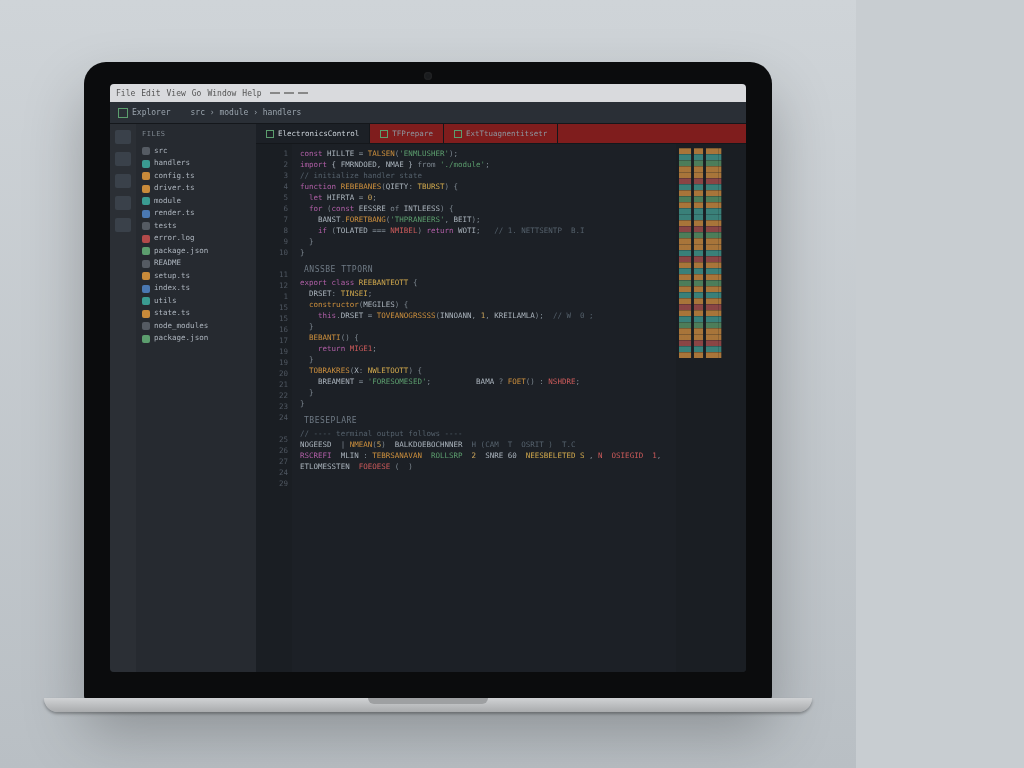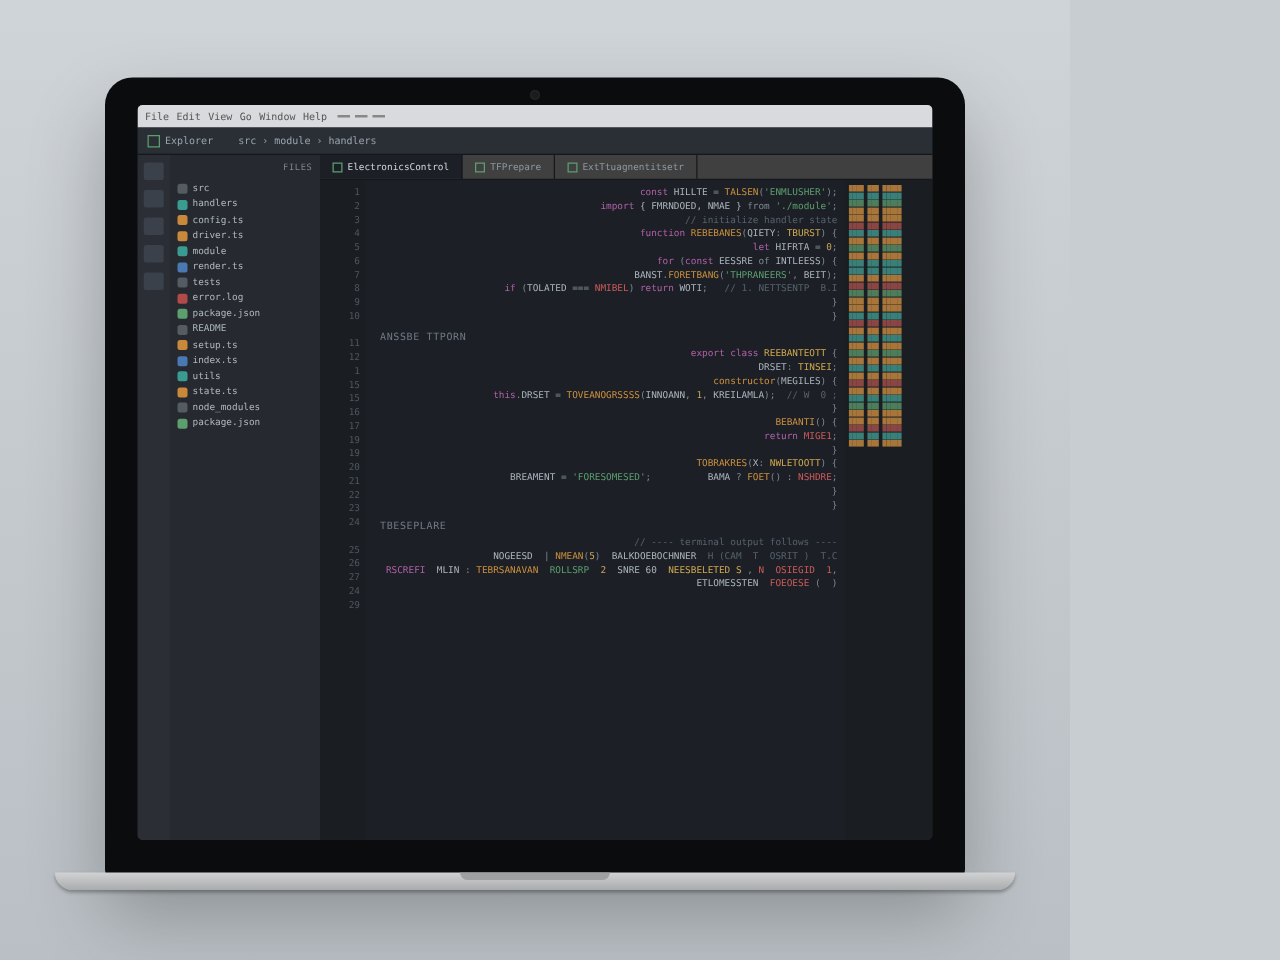--- a/index.html
+++ b/index.html
@@ -25,39 +25,39 @@
   .spacer { flex:1; }
 
   .workspace { flex:1; display:flex; min-height:0; }
 
   
   .rail { width:26px; background:#2b2f35; display:flex; flex-direction:column; align-items:center; padding-top:6px; gap:8px; }
   .rail .slot { width:16px; height:14px; background:#3a414a; border-radius:2px; }
 
   
   .sidebar { width:120px; background:#262a30; color:#aeb6bf; font-size:7.5px; line-height:1.4; padding:4px 4px; display:flex; flex-direction:column; gap:2px; overflow:hidden; }
-  .sidebar .hdr { color:#7e8790; text-transform:uppercase; font-size:7px; letter-spacing:.5px; padding:2px 2px 3px;text-align:right; }
+  .sidebar .hdr { color:#7e8790; text-transform:uppercase; font-size:7px; letter-spacing:.5px; padding:2px 2px 3px; }
   .sidebar .item { display:flex; align-items:center; gap:4px; padding:1px 2px; white-space:nowrap; overflow:hidden; text-overflow:ellipsis; }
   .sidebar .dot  { width:8px; height:8px; border-radius:2px; flex:0 0 8px; }
   .c-orn{background:#c88a3a}.c-teal{background:#3a9b91}.c-red{background:#b24a4a}.c-blu{background:#4a78b2}.c-grn{background:#5c9e6e}.c-gry{background:#555b63}
 
   
   .editor { flex:1; background:#1c2026; color:#b8c0c8; font-size:7.5px; line-height:11px; display:flex; flex-direction:column; min-width:0; }
-  .tabsrow { height:20px; background:#404040; border-bottom:1px solid #14171b; display:flex; align-items:stretch; font-size:7.5px; }
+  .tabsrow { height:20px; background:#7f1d1d; border-bottom:1px solid #14171b; display:flex; align-items:stretch; font-size:7.5px; }
   .tab { display:flex; align-items:center; gap:4px; padding:0 10px; color:#8d97a0; border-right:1px solid #14171b; }
   .tab.active { background:#1c2026; color:#cfd6dd; }
   .tab .sq { width:8px; height:8px; border:1px solid #5c9e6e; }
   .code { flex:1; overflow:hidden; display:flex; }
   .gutter { width:36px; background:#1a1e23; color:#4e5660; text-align:right; padding:4px 4px 0 0; }
   .lines  { flex:1; padding:4px 6px 0 8px; white-space:pre; overflow:hidden; position:relative; }
   .minimap { width:70px; background:#1a1e23; padding:4px 3px; font-size:5px; line-height:6px; color:#3d444c; overflow:hidden; }
   .minimap .mline { white-space:nowrap; overflow:hidden; }
 
   
-  .codeline { white-space:pre;text-align:right; }
+  .codeline { white-space:pre; }
   .kw{color:#b25fa8}.fn{color:#cc8f3d}.str{color:#5c9e6e}.num{color:#caa35a}.ty{color:#d0a84d}.cm{color:#55616c}.id{color:#aab3bc}.pn{color:#7d8790}.err{color:#cc5a5a}
 
   .section-label { color:#6f7a85; padding:6px 0 2px 4px; font-size:8px; letter-spacing:.5px; }
 
   
   .body { position:absolute; left:-40px; right:-40px; top:636px; height:14px; background:linear-gradient(180deg,#d0d2d4,#a9abad); border-radius:0 0 18px 18px; box-shadow:0 2px 3px rgba(0,0,0,.3); }
   .notch { position:absolute; left:50%; top:0; transform:translateX(-50%); width:120px; height:6px; background:#9ea0a2; border-radius:0 0 8px 8px; }
   .applelogo { position:absolute; left:50%; top:656px; transform:translateX(-50%); font-size:20px; color:#1a1b1c; }
 
   

